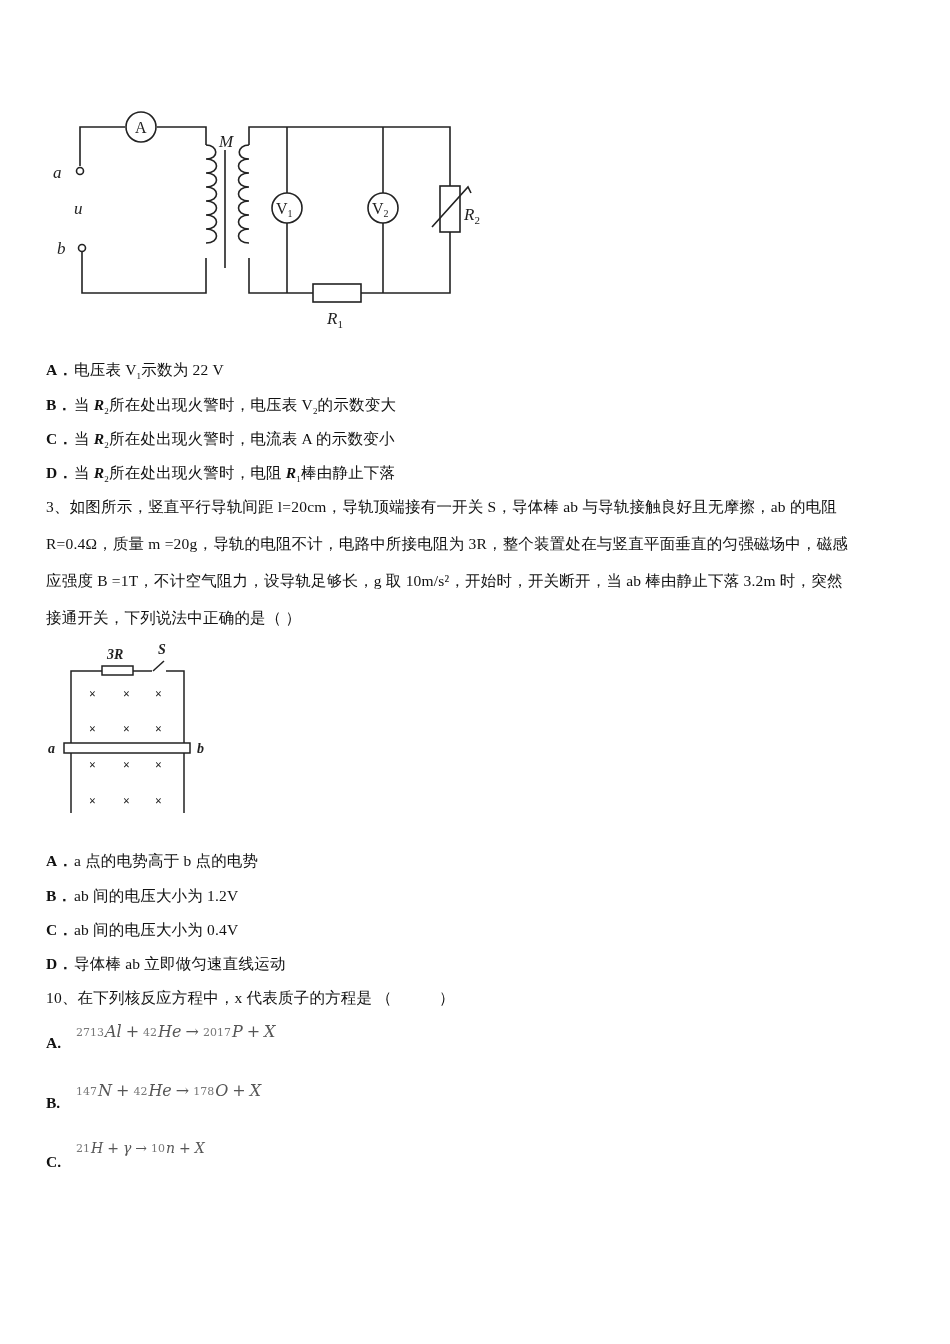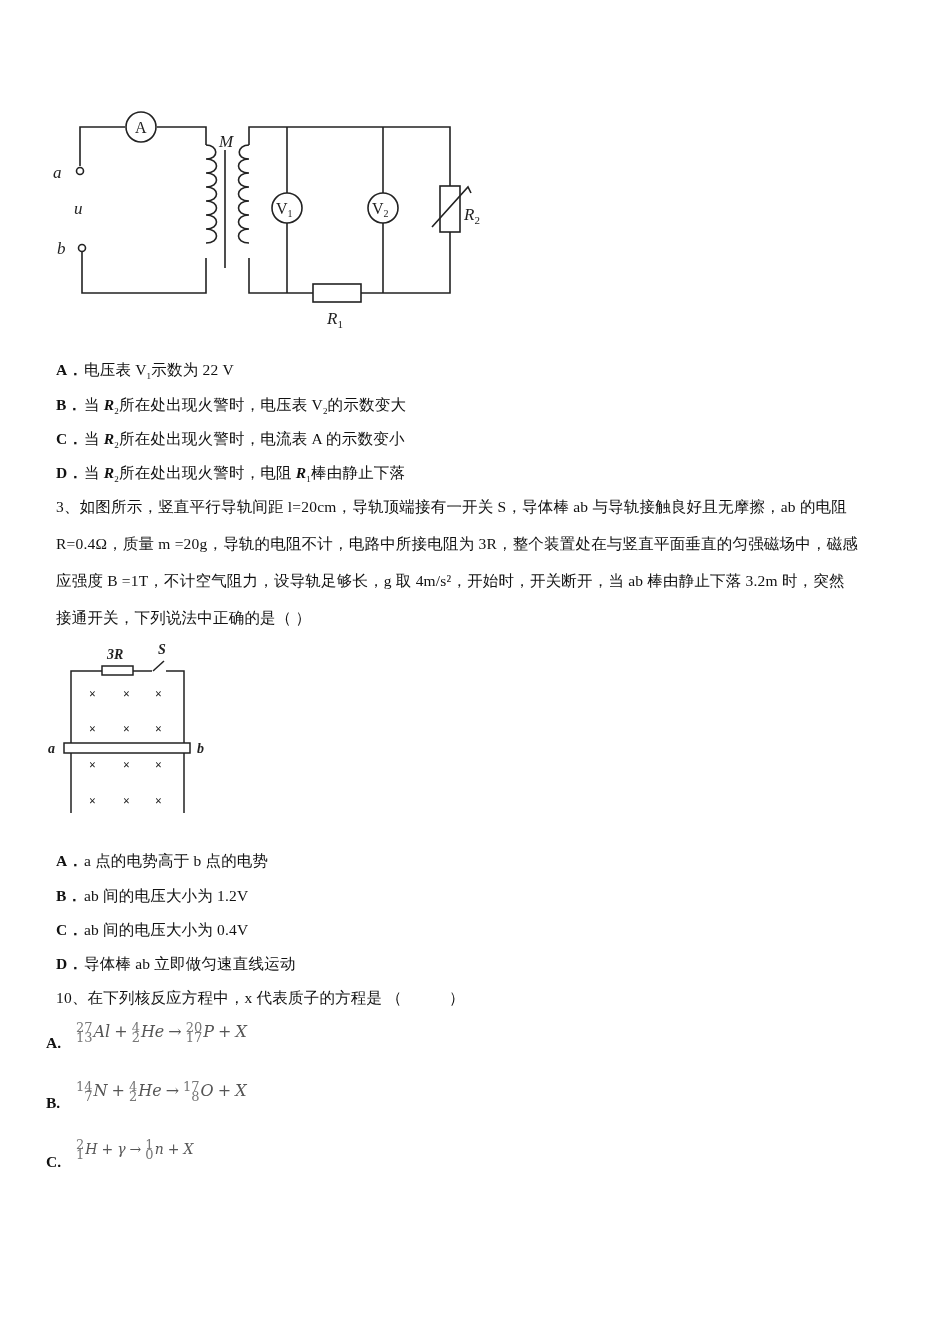--- a/index.html
+++ b/index.html
@@ -1,23 +1,23 @@
 <!DOCTYPE html>
 <html><head>
 <meta charset="utf-8">
 <style>
   html, body { margin:0; padding:0; background:#ffffff; }
   body { width:950px; height:1344px; position:relative; overflow:hidden;
          font-family:"Liberation Serif","DejaVu Serif",serif; color:#111; }
   .abs { position:absolute; }
-  .line { position:absolute; left:46px; font-size:15.5px; line-height:20px; white-space:nowrap; letter-spacing:0.2px;margin-left:10px; }
+  .line { position:absolute; left:46px; font-size:15.5px; line-height:20px; white-space:nowrap; letter-spacing:0.2px; }
   .opt-label { font-weight:bold; display:inline-block; width:28px; }
   sub, sup { font-size:9px; }
   .eq { position:absolute; left:76px; font-family:"DejaVu Serif",serif; font-style:italic; color:#555; font-size:16px; }
-  .iso { display:inline-flex; flex-direction:column; font-style:normal; font-size:13px; line-height:10px; vertical-align:middle; text-align:right; margin-right:1px; color:#777; }
+  .iso { display:inline-flex; flex-direction:row; font-style:normal; font-size:11px; line-height:10px; vertical-align:middle; text-align:right; margin-right:1px; color:#777; }
   .eq .op { font-style:normal; margin:0 4px; }
   .eq-label { position:absolute; left:46px; font-weight:bold; font-size:15.5px; }
   svg text { font-family:"Liberation Serif",serif; }
 </style>
 </head>
 <body>
 
 <svg class="abs" style="left:40px;top:110px" width="460" height="230" viewBox="0 0 460 230">
   <g stroke="#222" stroke-width="1.6" fill="none">
 
@@ -70,21 +70,21 @@
 </div>
 <div class="line" style="top:429px">
   <span class="opt-label">C．</span><span>当 </span><b><i>R</i></b><sub>2</sub><span>所在处出现火警时，电流表 A 的示数变小</span>
 </div>
 <div class="line" style="top:463px">
   <span class="opt-label">D．</span><span>当 </span><b><i>R</i></b><sub>2</sub><span>所在处出现火警时，电阻 </span><b><i>R</i></b><sub>1</sub><span>棒由静止下落</span>
 </div>
 
 <div class="line" style="top:497px">3、如图所示，竖直平行导轨间距 l=20cm，导轨顶端接有一开关 S，导体棒 ab 与导轨接触良好且无摩擦，ab 的电阻</div>
 <div class="line" style="top:534px">R=0.4Ω，质量 m =20g，导轨的电阻不计，电路中所接电阻为 3R，整个装置处在与竖直平面垂直的匀强磁场中，磁感</div>
-<div class="line" style="top:571px">应强度 B =1T，不计空气阻力，设导轨足够长，g 取 4m/s²，开始时，开关断开，当 ab 棒由静止下落 3.2m 时，突然</div>
+<div class="line" style="top:571px">应强度 B =1T，不计空气阻力，设导轨足够长，g 取 10m/s²，开始时，开关断开，当 ab 棒由静止下落 3.2m 时，突然</div>
 <div class="line" style="top:608px">接通开关，下列说法中正确的是（ ）</div>
 
 <svg class="abs" style="left:40px;top:638px" width="190" height="180" viewBox="0 0 190 180">
   <g stroke="#222" stroke-width="1.5" fill="none">
     <polyline points="31,175 31,33 62,33"></polyline>
     <rect x="62" y="28" width="31" height="9"></rect>
     <polyline points="93,33 112,33"></polyline>
     <line x1="113" y1="33" x2="124" y2="23"></line>
     <polyline points="126,33 144,33 144,175"></polyline>
     <rect x="24" y="105" width="126" height="10" fill="#fff"></rect>

